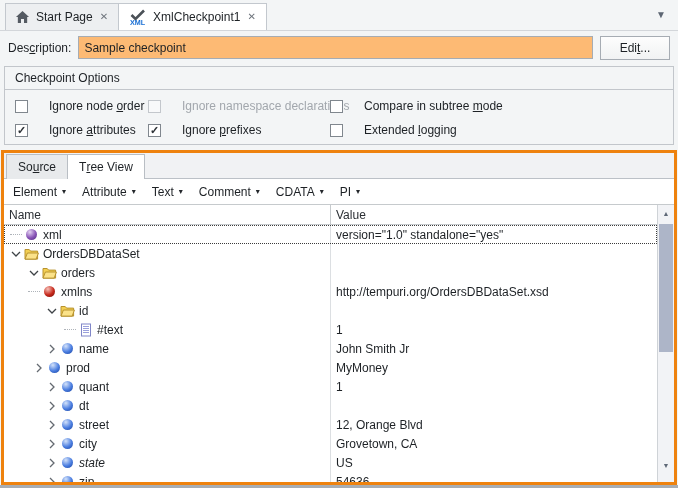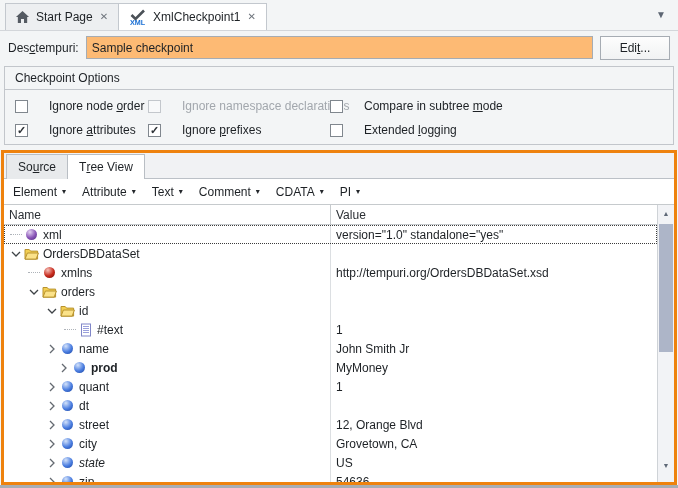--- a/index.html
+++ b/index.html
@@ -113,21 +113,21 @@
             </svg>
           </span>
           <span class="tab-label">XmlCheckpoint1</span>
           <span class="tab-close">✕</span>
         </div>
       </div>
     <span class="tab-overflow">▼</span>
   </div>
 
   <div class="desc-row">
-    <label><span>Des</span><span class="mn">c</span><span>tempuri:</span></label>
+    <label><span>Des</span><span class="mn">c</span><span>ription:</span></label>
     <input class="desc-input" type="text" value="Sample checkpoint" style="">
     <button class="btn"><span>Edi</span><span class="mn">t</span><span>...</span></button>
   </div>
 
   <div class="group">
     <div class="group-title">Checkpoint Options</div>
     <div class="group-grid">
         <div class="cb">
           <span class="cbox"></span>
           <span><span>Ignore node </span><span class="mn">o</span><span>rder</span></span>
@@ -226,45 +226,45 @@
                     <path d="M1 12.1 L3.4 6 H14.4 L12.2 12.1 Z" fill="#fbe289" stroke="#b8922e"></path>
                   </svg>
                 </span>
                 <span class="nlabel">OrdersDBDataSet</span>
               </div>
               <div class="cell-value"></div>
             </div>
             <div class="row">
               <div class="cell-name" style="padding-left: 22px;">
                 <span class="slot">
-                  <span class="stub"></span>
-                </span>
-                <span class="nicon">
-                  <span class="sphere red"></span>
-                </span>
-                <span class="nlabel">xmlns</span>
-              </div>
-              <div class="cell-value">http://tempuri.org/OrdersDBDataSet.xsd</div>
-            </div>
-            <div class="row">
-              <div class="cell-name" style="padding-left: 22px;">
-                <span class="slot">
                   <svg width="16" height="16">
                     <polyline points="4,6 8,10 12,6" fill="none" stroke="#3e4347" stroke-width="1.3"></polyline>
                   </svg>
                 </span>
                 <span class="nicon">
                   <svg width="15" height="13" viewBox="0 0 15 13">
                     <path d="M1 2.5 h4.2 l1.4 1.6 H13.6 v8 H1 Z" fill="#f3cf52" stroke="#b8922e"></path>
                     <path d="M1 12.1 L3.4 6 H14.4 L12.2 12.1 Z" fill="#fbe289" stroke="#b8922e"></path>
                   </svg>
                 </span>
                 <span class="nlabel">orders</span>
               </div>
               <div class="cell-value"></div>
+            </div>
+            <div class="row">
+              <div class="cell-name" style="padding-left: 22px;">
+                <span class="slot">
+                  <span class="stub"></span>
+                </span>
+                <span class="nicon">
+                  <span class="sphere red"></span>
+                </span>
+                <span class="nlabel">xmlns</span>
+              </div>
+              <div class="cell-value">http://tempuri.org/OrdersDBDataSet.xsd</div>
             </div>
             <div class="row">
               <div class="cell-name" style="padding-left: 40px;">
                 <span class="slot">
                   <svg width="16" height="16">
                     <polyline points="4,6 8,10 12,6" fill="none" stroke="#3e4347" stroke-width="1.3"></polyline>
                   </svg>
                 </span>
                 <span class="nicon">
                   <svg width="15" height="13" viewBox="0 0 15 13">
@@ -302,21 +302,21 @@
                   </svg>
                 </span>
                 <span class="nicon">
                   <span class="sphere blue"></span>
                 </span>
                 <span class="nlabel">name</span>
               </div>
               <div class="cell-value">John Smith Jr</div>
             </div>
             <div class="row">
-              <div class="cell-name" style="padding-left: 52px; font-weight: bold;">
+              <div class="cell-name" style="padding-left: 27px;">
                 <span class="slot">
                   <svg width="16" height="16">
                     <polyline points="6,4 10,8 6,12" fill="none" stroke="#646a71" stroke-width="1.3"></polyline>
                   </svg>
                 </span>
                 <span class="nicon">
                   <span class="sphere blue"></span>
                 </span>
                 <span class="nlabel">prod</span>
               </div>

